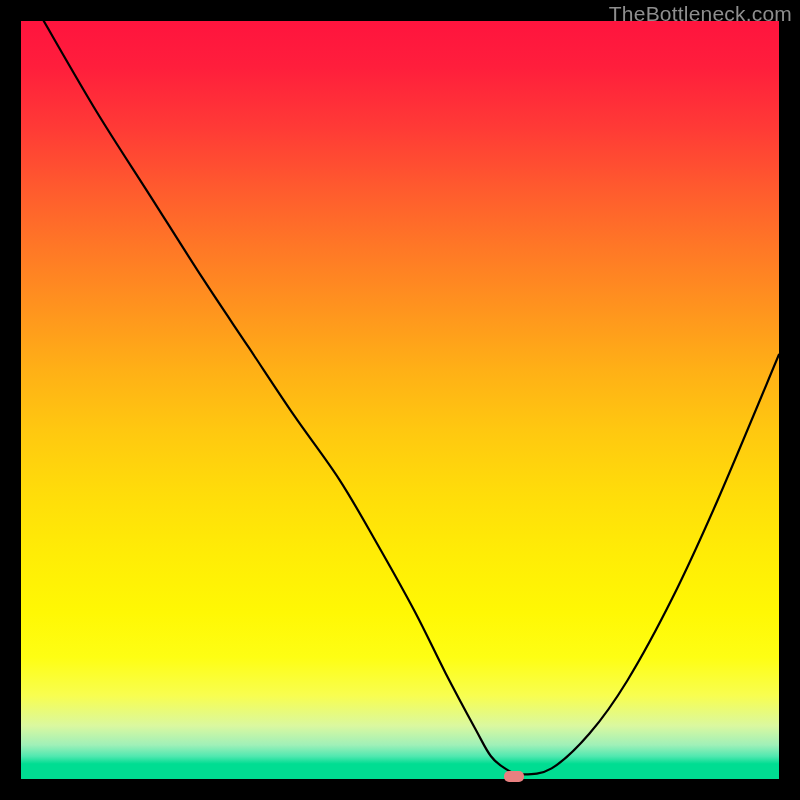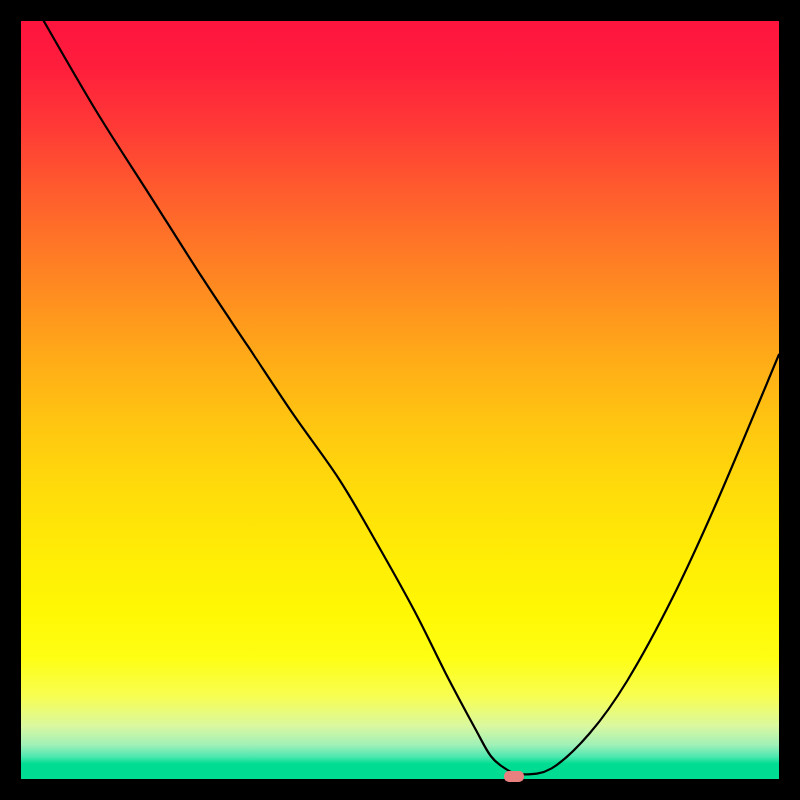--- a/index.html
+++ b/index.html
@@ -67,13 +67,14 @@
 </head>
 <body>
 
 <div class="chart-container">
   <div class="plot-area">
     <svg class="curve" viewBox="0 0 758 758" preserveAspectRatio="none">
       <path id="curve-path" d="M 22.74,0 C 31.583333333333332,15.160000000000005 58.11333333333333,61.903333333333364 75.8,90.96000000000004 C 93.48666666666666,120.01666666666671 111.17333333333335,146.5466666666667 128.86,174.34000000000003 C 146.54666666666668,202.13333333333335 165.49666666666667,232.4533333333333 181.92,257.71999999999997 C 198.3433333333333,282.9866666666666 212.24,303.20000000000005 227.4,325.94000000000005 C 242.56,348.68000000000006 257.71999999999997,372.05166666666673 272.88,394.16 C 288.04,416.2683333333333 304.46333333333337,437.11333333333334 318.36,458.59 C 332.25666666666666,480.0666666666666 343.62666666666667,500.91166666666663 356.26,523.02 C 368.8933333333333,545.1283333333333 382.79,569.7633333333333 394.16,591.24 C 405.53000000000003,612.7166666666667 414.37333333333333,632.2983333333333 424.48,651.88 C 434.5866666666667,671.4616666666667 447.22,694.8333333333334 454.8,708.73 C 462.38,722.6266666666667 464.90666666666664,728.6906666666666 469.96,735.26 C 475.0133333333333,741.8293333333334 480.06666666666666,745.1139999999999 485.12,748.146 C 490.17333333333335,751.178 492.70000000000005,753.5783333333334 500.28000000000003,753.452 C 507.86,753.3256666666666 519.23,754.21 530.6,747.388 C 541.97,740.566 555.8666666666667,727.1746666666667 568.5,712.52 C 581.1333333333333,697.8653333333333 592.5033333333333,682.2 606.4,659.46 C 620.2966666666666,636.72 636.72,606.4000000000001 651.88,576.08 C 667.04,545.76 679.6733333333334,517.9666666666667 697.36,477.54 C 715.0466666666666,437.11333333333334 747.8933333333333,357.5233333333333 758,333.52" fill="none" stroke="#000" stroke-width="2.2" stroke-linecap="round"></path>
     </svg>
     <div class="marker" id="marker" style="left: 482.7px; top: 749.968px;"></div>
   </div>
+  <div class="watermark">TheBottleneck.com</div>
 </div>
 
 </body></html>

